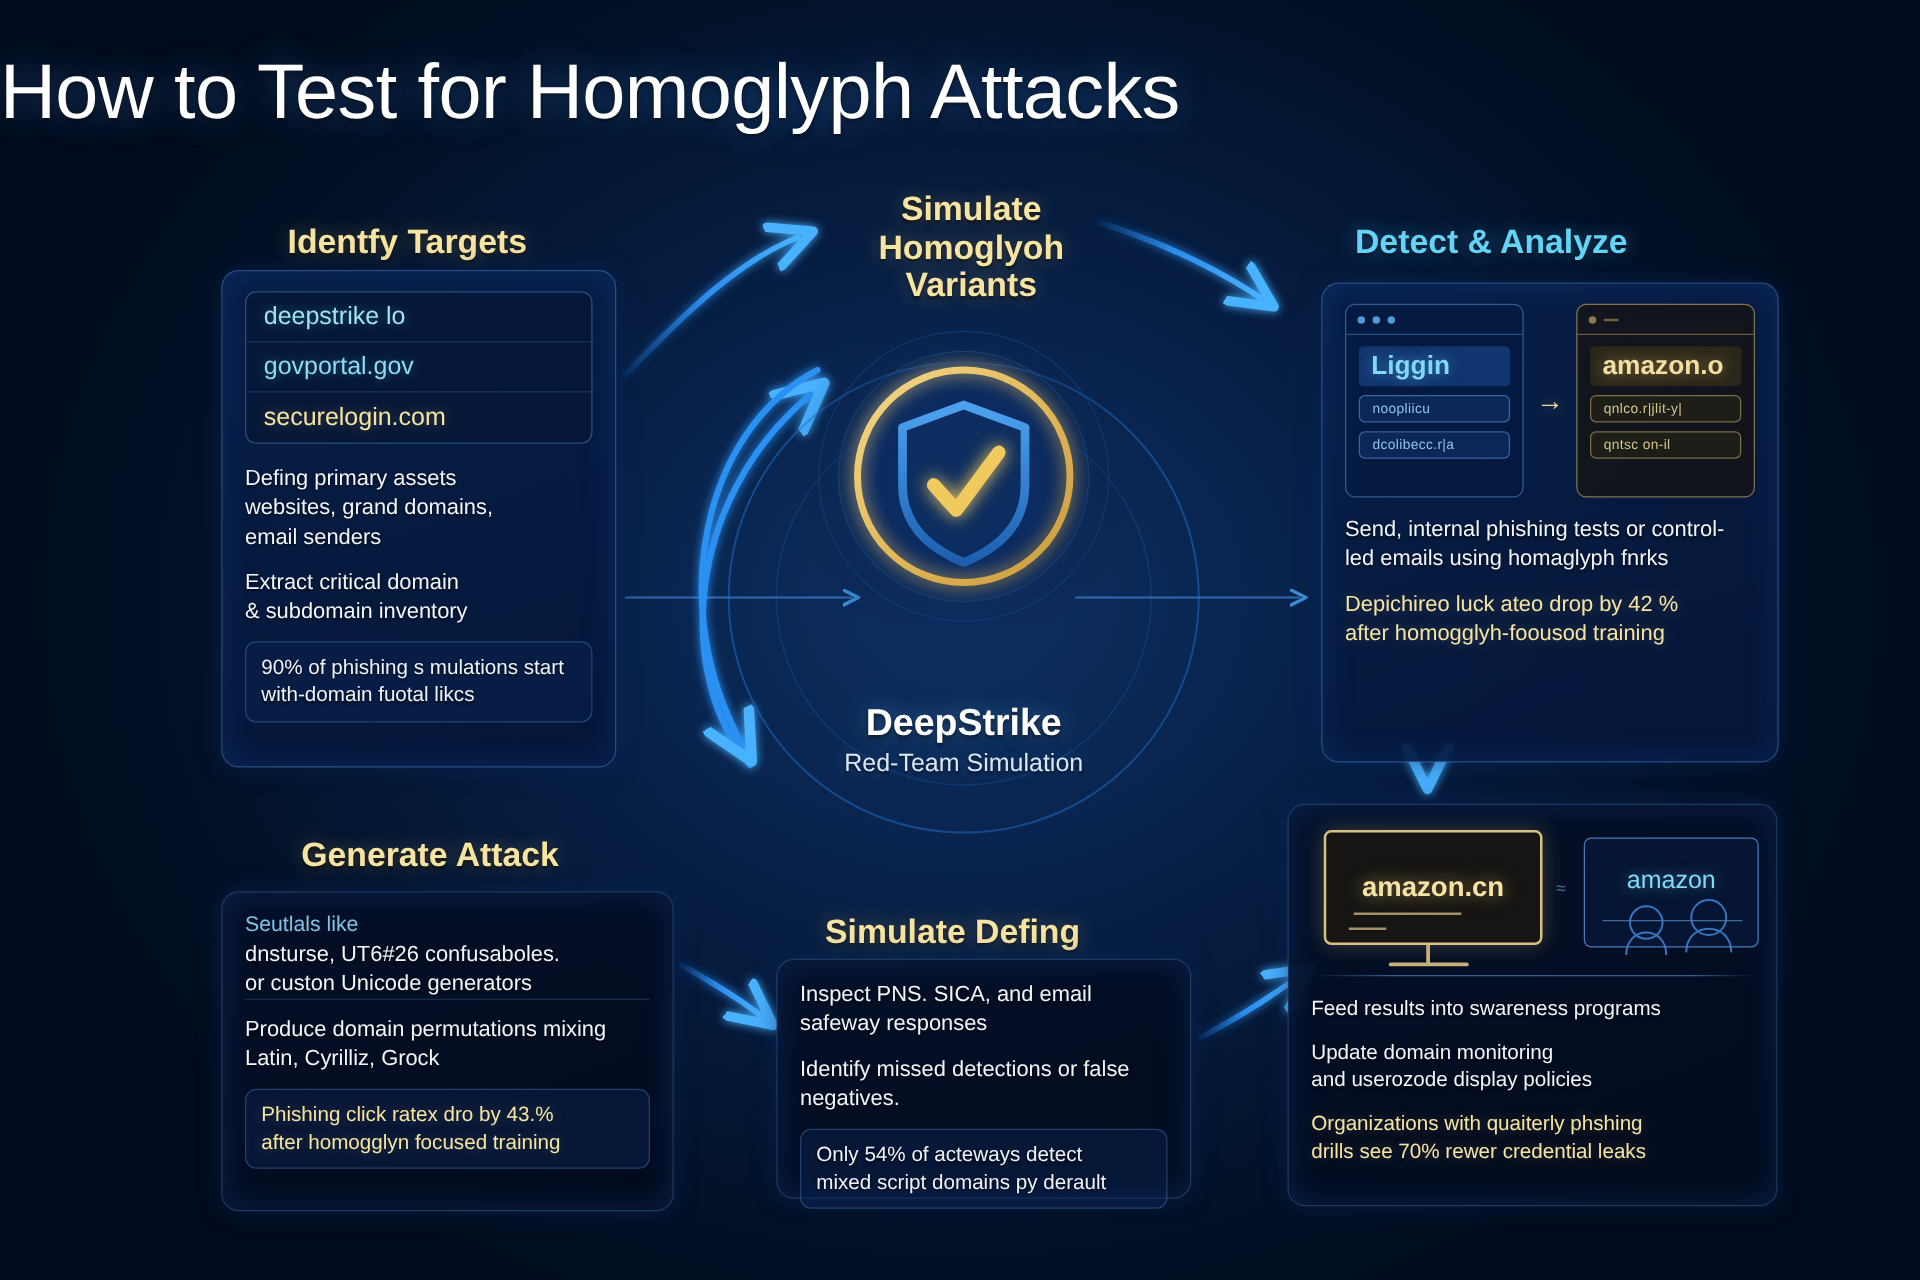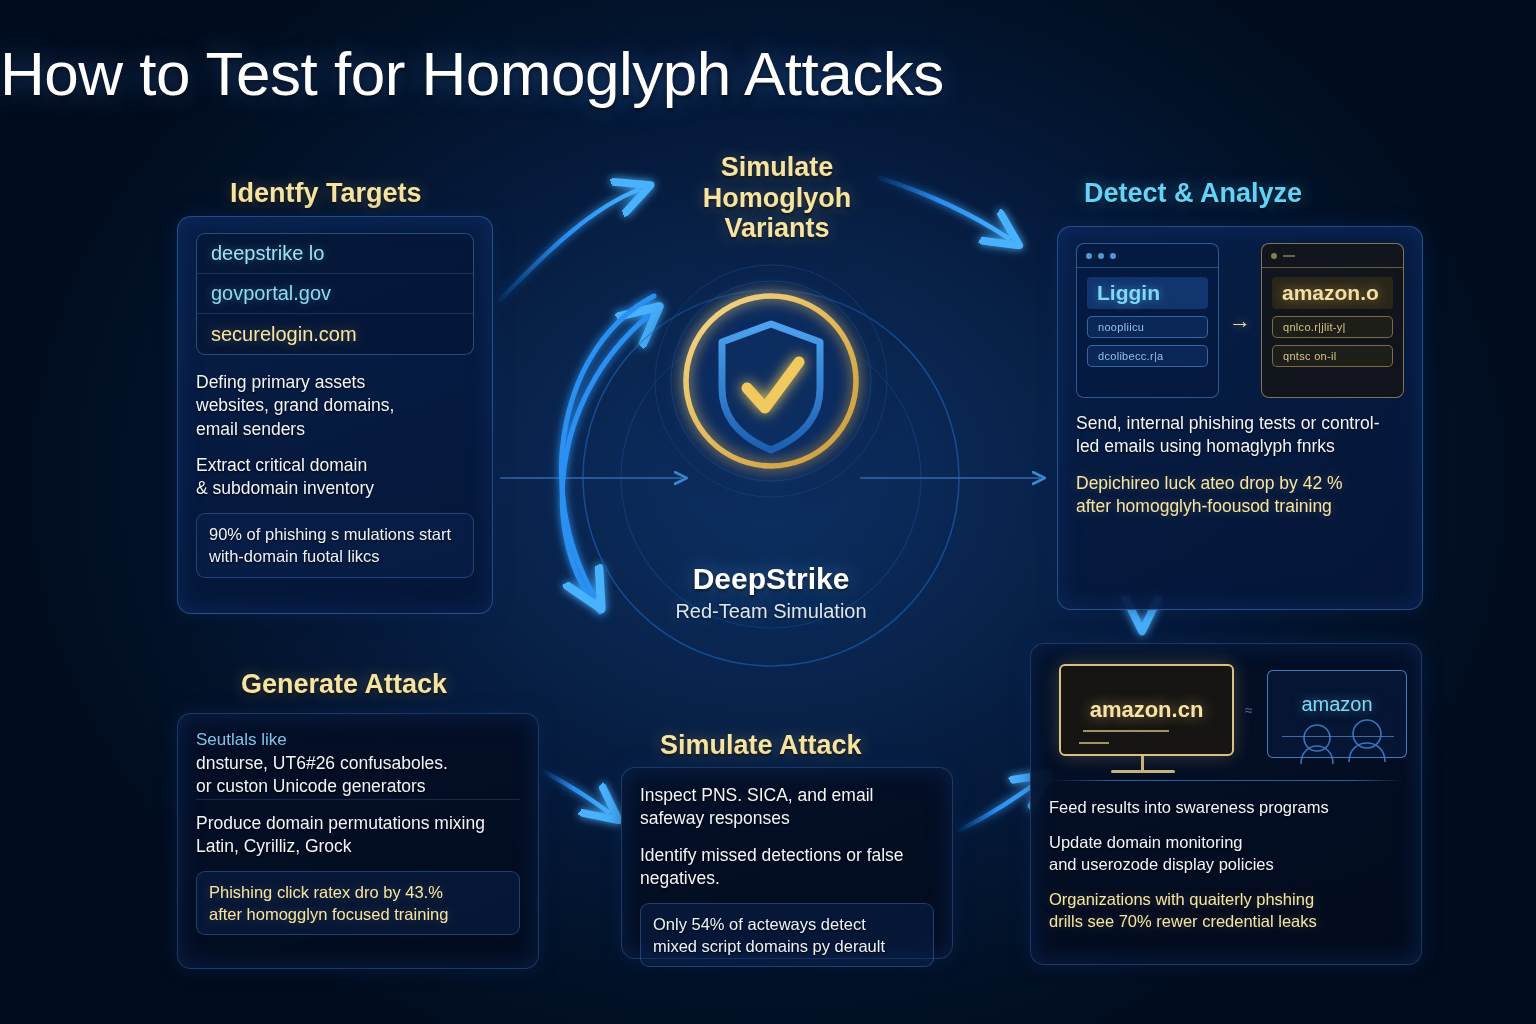--- a/index.html
+++ b/index.html
@@ -275,21 +275,21 @@
   <div class="sec-head gold" style="left:230px; top:178px;">Identfy Targets</div>
 
   <div class="sec-head gold" style="left:697px; top:152px; text-align:center; width:160px; line-height:1.13;">Simulate
 Homoglyoh
 Variants</div>
 
   <div class="sec-head cyan" style="left:1084px; top:178px;">Detect &amp; Analyze</div>
 
   <div class="sec-head gold" style="left:193px; top:669px;margin-left:48px;">Generate Attack</div>
 
-  <div class="sec-head gold" style="left:660px; top:730px;">Simulate Attack</div>
+  <div class="sec-head gold" style="left:660px; top:730px;">Simulate Defing</div>
 
   <div class="panel" style="left:177px; top:216px; width:316px; height:398px;">
 
     <div class="dom-table">
       <div class="cellpad"></div>
       <div class="dom-row">
         <span class="dom-c1">deepstrike lo</span>
       </div>
       <div class="dom-row">
         <span class="dom-c2">govportal.gov</span>

